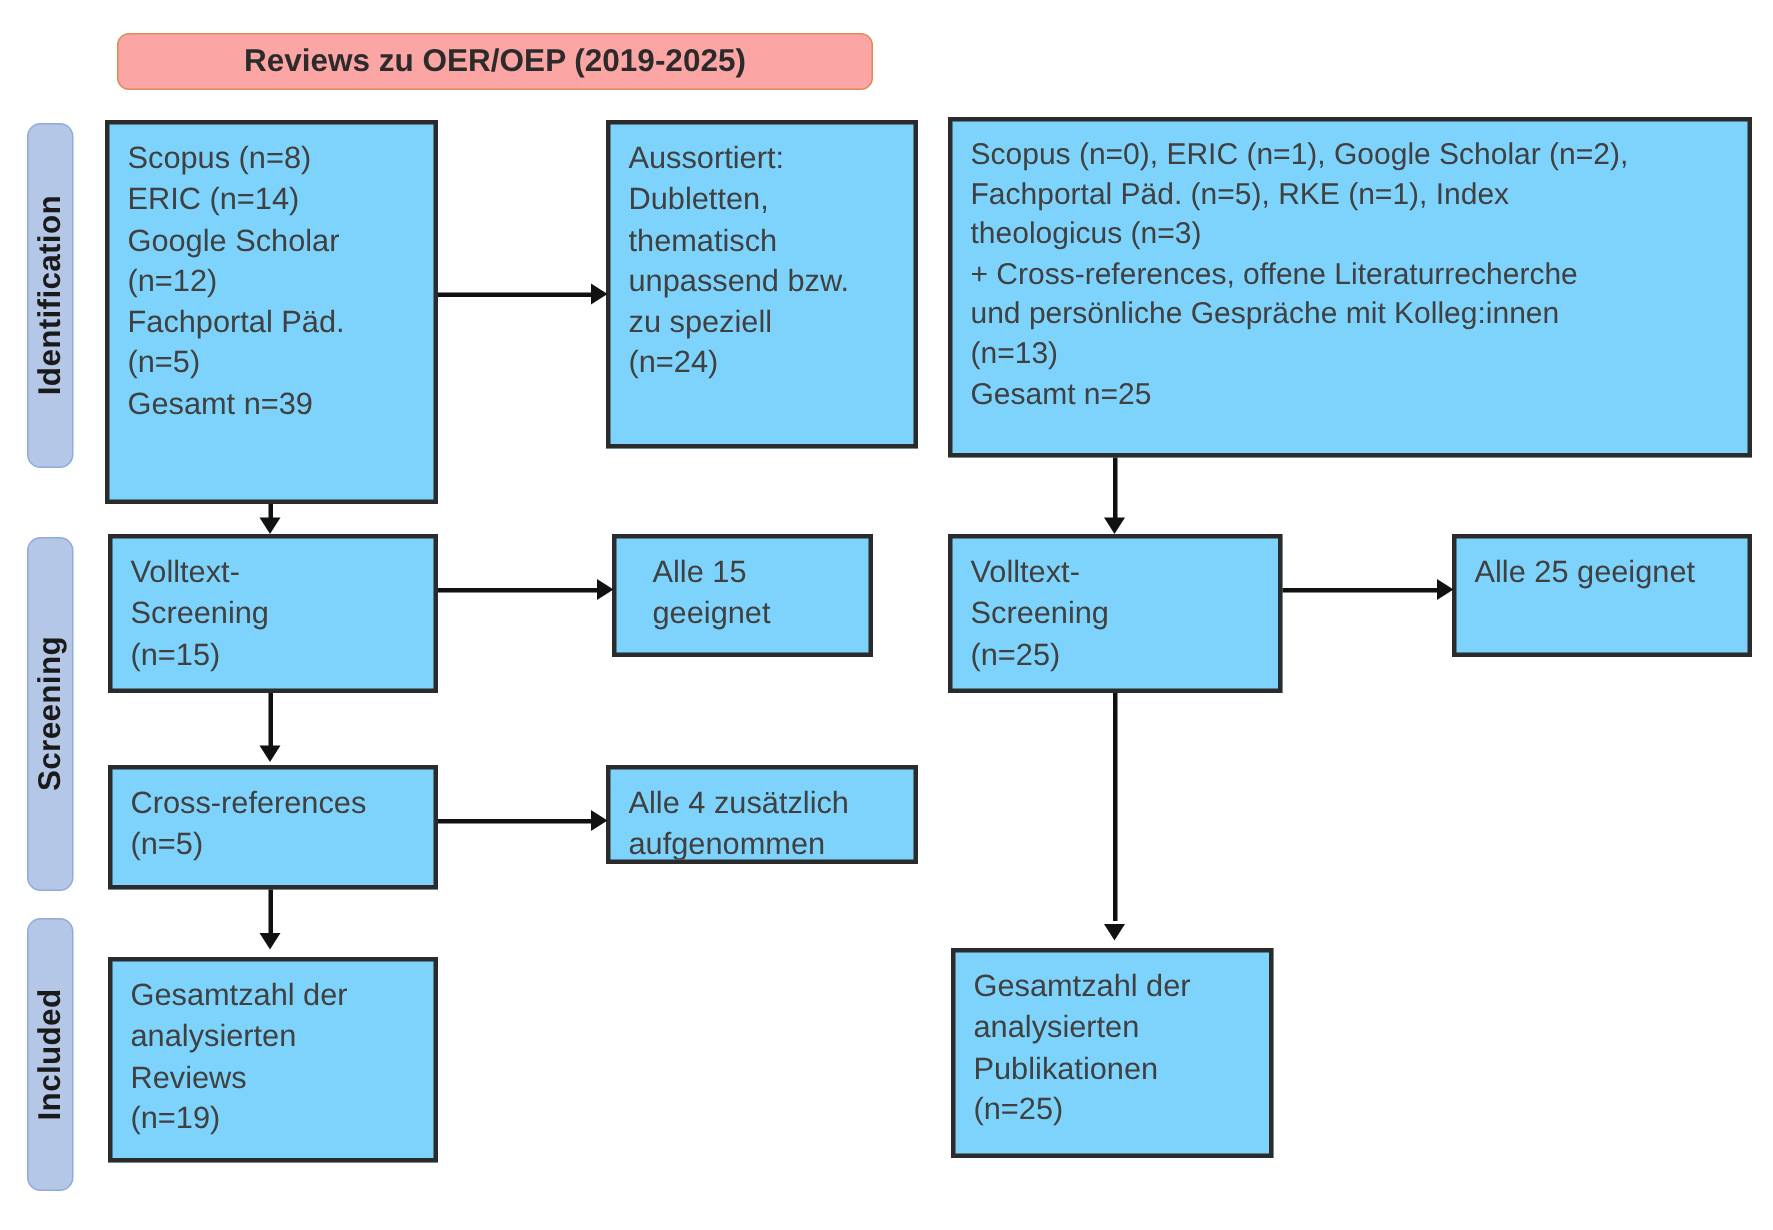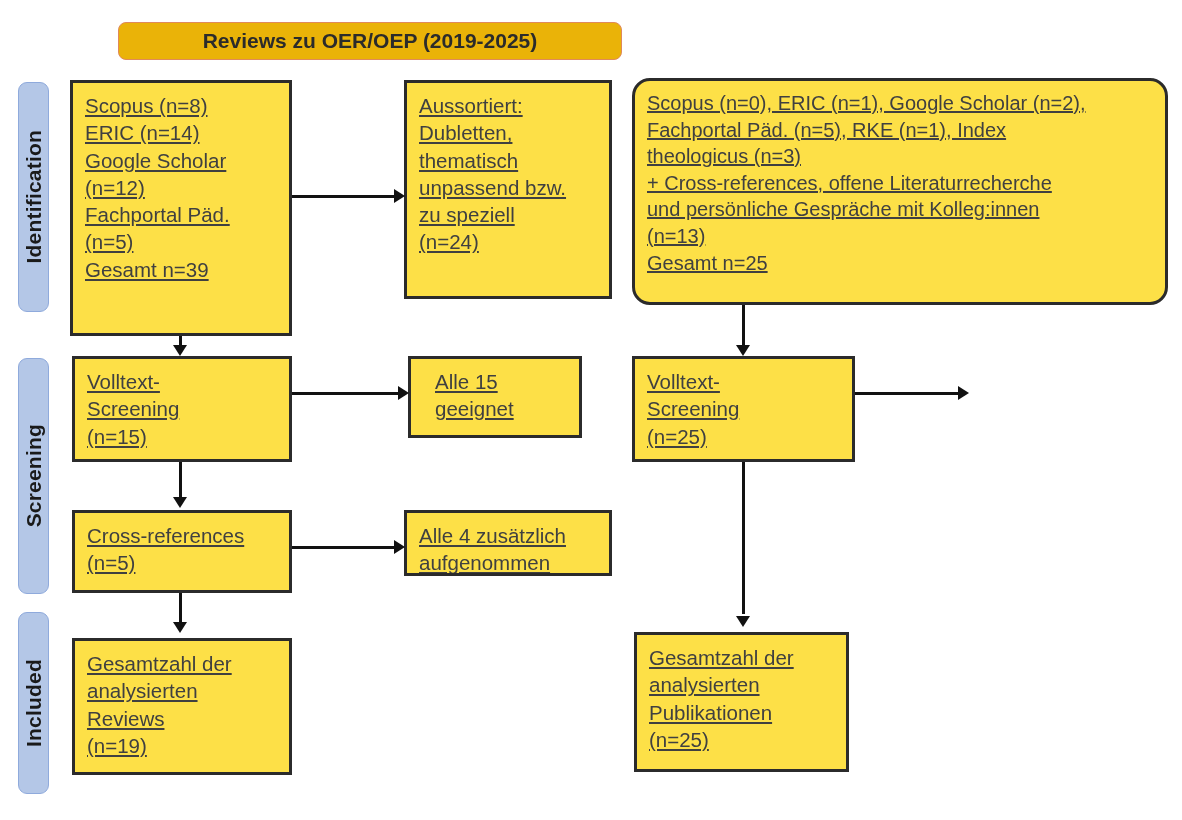--- a/index.html
+++ b/index.html
@@ -32,46 +32,44 @@
     font-size: 21px;
     font-weight: bold;
     color: #1a1a1a;
     letter-spacing: 0.2px;
     white-space: nowrap;
   }
 
   
   .col-header {
     position: absolute;
-    background: #eab308;
+    background: #fca5a5;
     border: 1px solid #e08a5a;
     border-radius: 8px;
     display: flex;
     align-items: center;
     justify-content: center;
     color: #2b2b2b;
     font-size: 21px;
     font-weight: bold;
     white-space: nowrap;
-    margin-left: 40px;
   }
 
   
   .box {
     position: absolute;
-    background: #fde047;
+    background: #7dd3fc;
     border: 3px solid #2b2b2b;
     box-sizing: border-box;
     padding: 9px 10px 6px 12px;
     color: #404040;
     font-size: 20.5px;
     line-height: 1.33;
     white-space: pre-line;
     overflow: hidden;
-    text-decoration: underline;
   }
   .box.small-text { font-size: 20px; }
 
   
   .vline {
     position: absolute;
     width: 3px;
     background: #111111;
   }
   .hline {
@@ -154,35 +152,36 @@
   <div class="arrow-right" style="left:394px; top:540px;"></div>
 
   <div class="vline" style="left:179px; top:593px; height:32px;"></div>
   <div class="arrow-down" style="left:173px; top:622px;"></div>
 
   <div class="box" style="left:72px; top:638px; width:220px; height:137px;">Gesamtzahl der
 analysierten
 Reviews
 (n=19)</div>
 
-  <div class="box small-text" style="left:632px; top:78px; width:536px; height:227px;border-radius:18px;">Scopus (n=0), ERIC (n=1), Google Scholar (n=2),
+  <div class="box small-text" style="left:632px; top:78px; width:536px; height:227px;">Scopus (n=0), ERIC (n=1), Google Scholar (n=2),
 Fachportal Päd. (n=5), RKE (n=1), Index
 theologicus (n=3)
 + Cross-references, offene Literaturrecherche
 und persönliche Gespräche mit Kolleg:innen
 (n=13)
 Gesamt n=25</div>
 
   <div class="vline" style="left:742px; top:305px; height:43px;"></div>
   <div class="arrow-down" style="left:736px; top:345px;"></div>
 
   <div class="box" style="left:632px; top:356px; width:223px; height:106px;">Volltext-
 Screening
 (n=25)</div>
 
+  <div class="box" style="left:968px; top:356px; width:200px; height:82px;">Alle 25 geeignet</div>
 
   <div class="hline" style="left:855px; top:392px; width:105px;"></div>
   <div class="arrow-right" style="left:958px; top:386px;"></div>
 
   <div class="vline" style="left:742px; top:462px; height:152px;"></div>
   <div class="arrow-down" style="left:736px; top:616px;"></div>
 
   <div class="box" style="left:634px; top:632px; width:215px; height:140px;">Gesamtzahl der
 analysierten
 Publikationen

